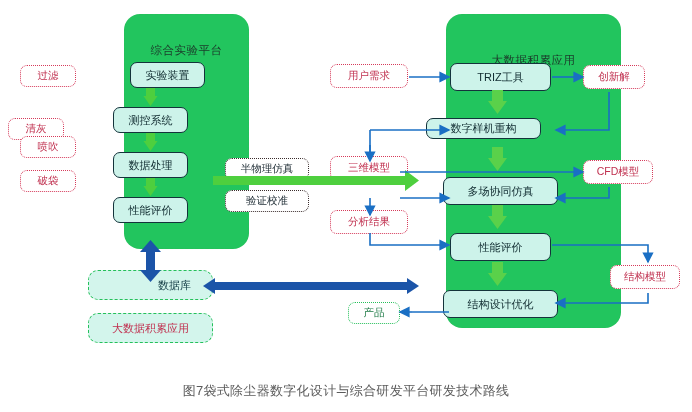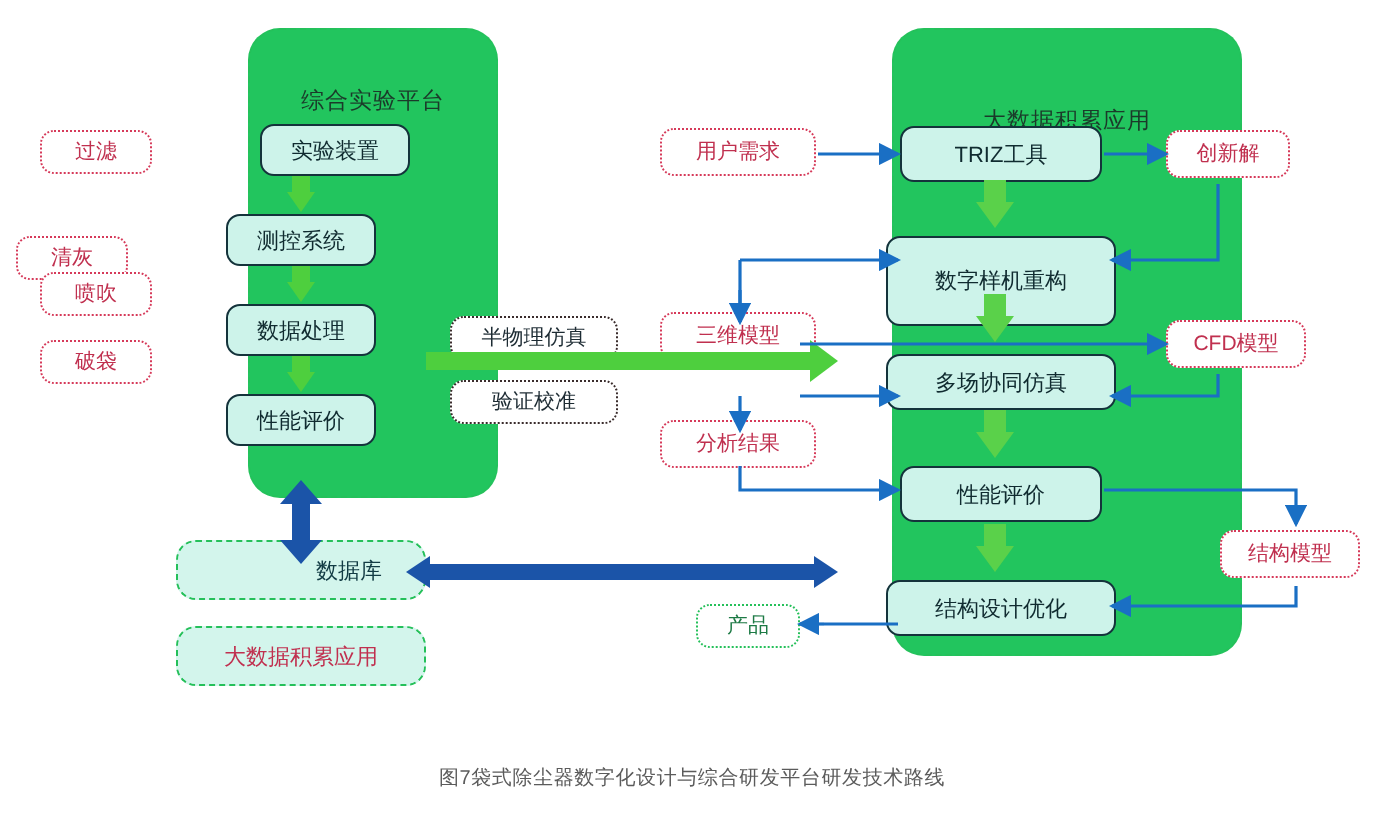--- a/index.html
+++ b/index.html
@@ -87,21 +87,21 @@
     white-space:nowrap;
   }
   .dbbox.db-text{color:#123b44;}
   .dbbox.red-text{color:#c0304f;}
 
   
   #caption{
     position:absolute;
     left:0;right:0;top:382px;
     text-align:center;
-    font-size:10px;
+    font-size:13px;
     color:#5b5b5b;
     letter-spacing:.3px;
   }
 
   svg.layer{position:absolute;left:0;top:0;width:692px;height:412px;pointer-events:none;}
   svg.layer.under{z-index:1;}
   .boxlayer{z-index:3;}
 </style>
 </head>
 <body>
@@ -217,21 +217,21 @@
     <div class="pbox" style="left:113px;top:197px;width:75px;height:26px;">
       <span>性能评价</span>
     </div>
 
     <div class="platform" id="platform-right">
       <div class="platform-title">大数据积累应用</div>
     </div>
     <div class="pbox" style="left:450px;top:63px;width:101px;height:28px;">
       <span>TRIZ工具</span>
     </div>
-    <div class="pbox" style="left:443px;top:118px;width:115px;height:45px;text-align:right;">
+    <div class="pbox" style="left:426px;top:118px;width:115px;height:21px;text-align:right;">
       <span>数字样机重构</span>
     </div>
     <div class="pbox" style="left:443px;top:177px;width:115px;height:28px;">
       <span>多场协同仿真</span>
     </div>
     <div class="pbox" style="left:450px;top:233px;width:101px;height:28px;">
       <span>性能评价</span>
     </div>
     <div class="pbox" style="left:443px;top:290px;width:115px;height:28px;">
       <span>结构设计优化</span>

